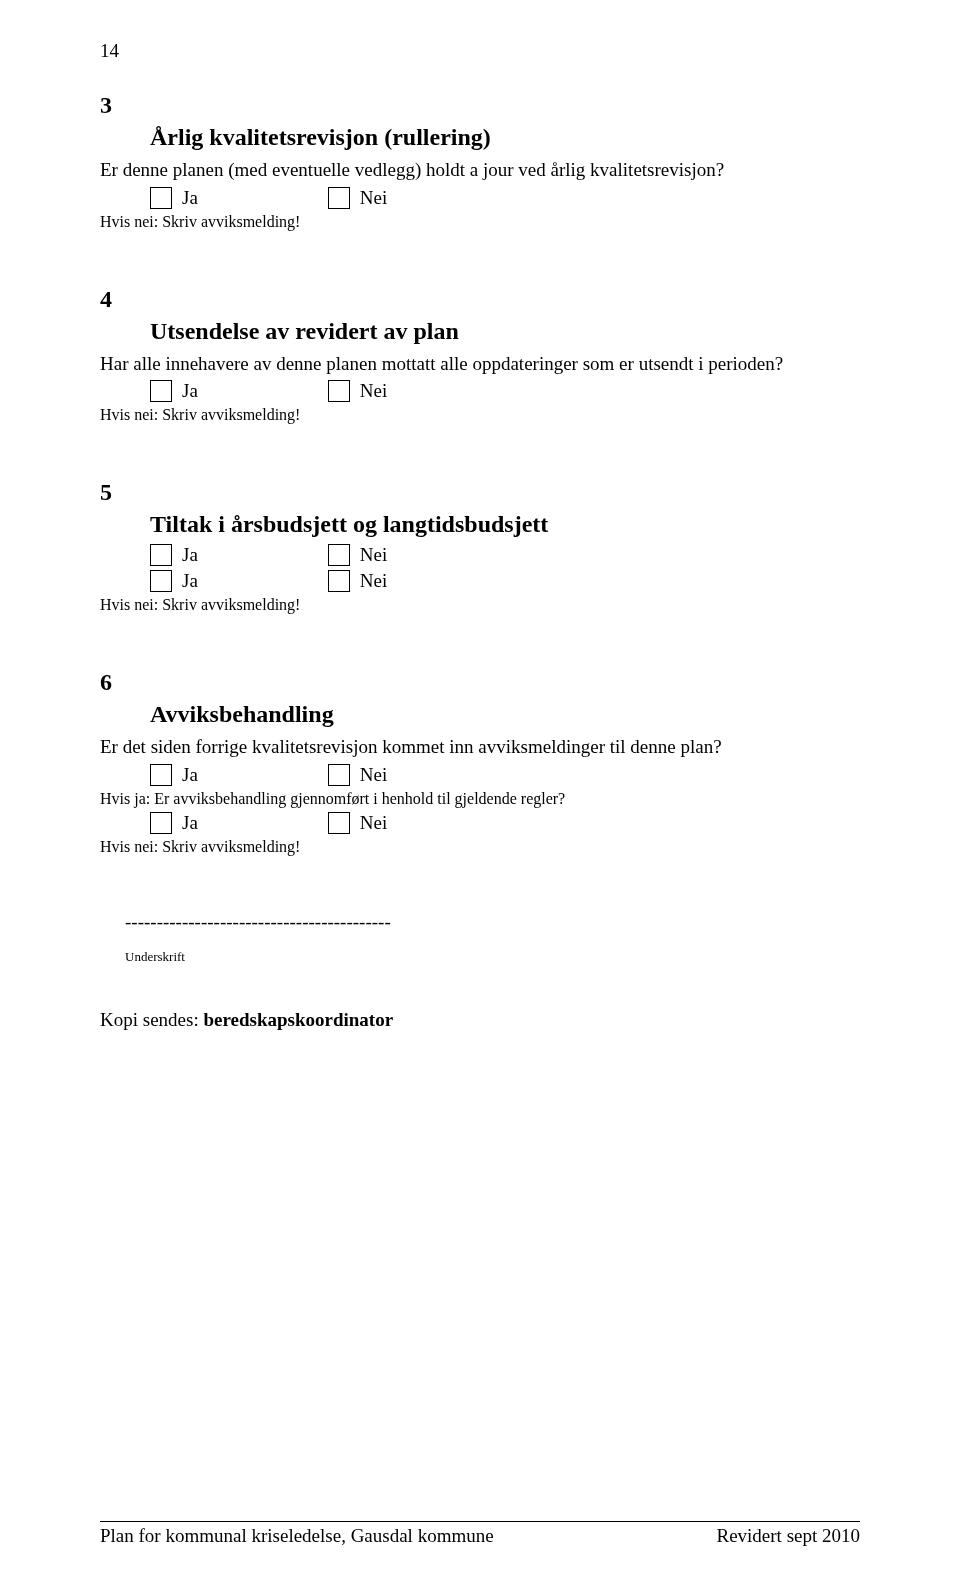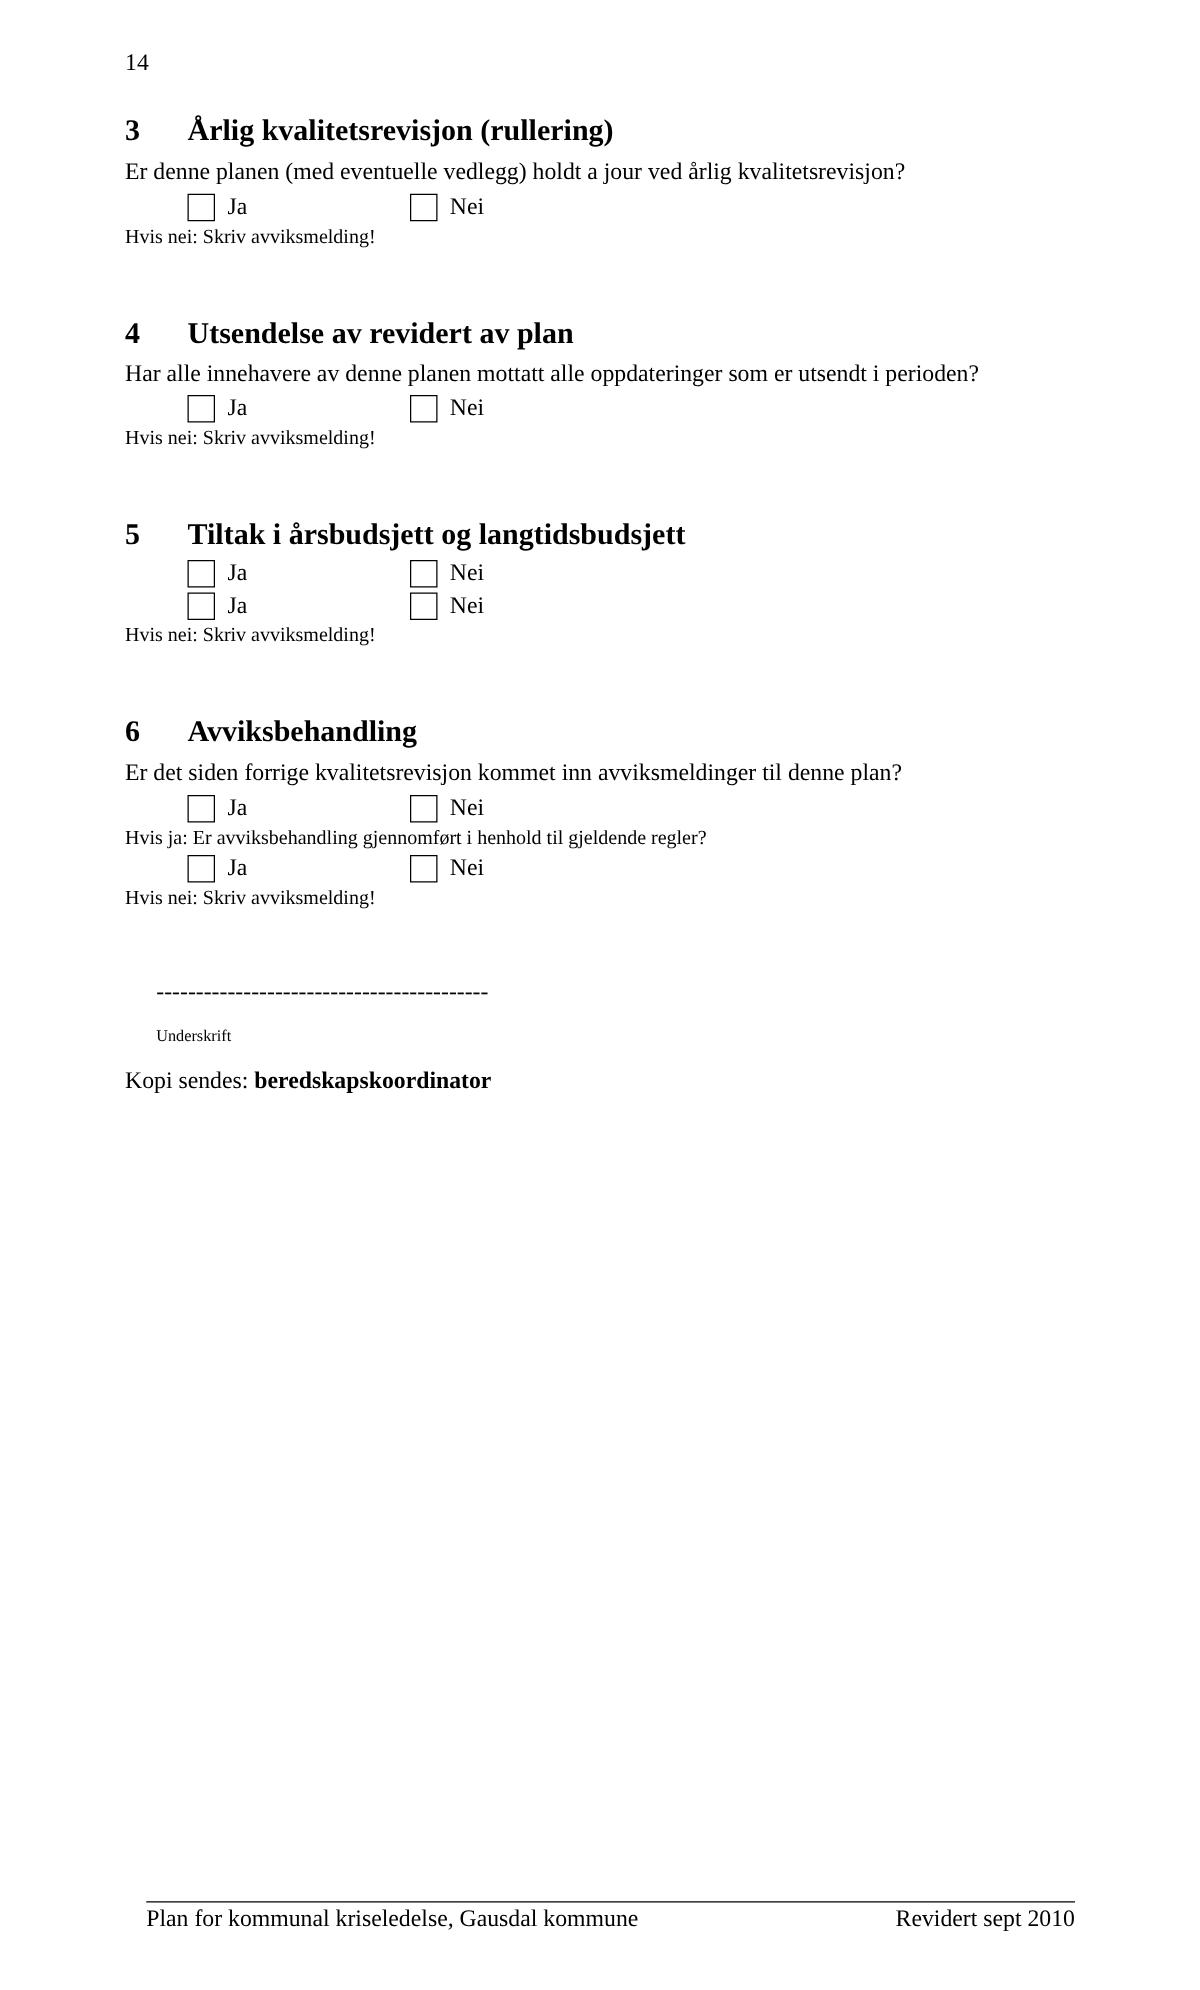--- a/index.html
+++ b/index.html
@@ -30,20 +30,21 @@
       margin-bottom: 6px;
       display: flex;
     }
     .section-num {
       display: inline-block;
       width: 50px;
       flex-shrink: 0;
     }
     .section-title {
       display: inline-block;
+      margin-top: 32px;
     }
     .question-text {
       font-size: 19px;
       line-height: 1.35;
       margin-bottom: 4px;
     }
     .checkbox-row {
       display: flex;
       align-items: center;
       margin-left: 50px;
@@ -72,29 +73,29 @@
       margin-top: 20px;
       margin-left: 25px;
     }
     .sig-label {
       font-size: 13px;
       margin-left: 25px;
       margin-top: 16px;
     }
     .copy-line {
       font-size: 19px;
-      margin-top: 17px;
+      margin-top: 44px;
     }
     .bold {
       font-weight: bold;
     }
     .footer {
       position: absolute;
       bottom: 45px;
-      left: 117px;
+      left: 100px;
       right: 100px;
     }
     .footer-line {
       border-top: 1.5px solid #000000;
       margin-bottom: 3px;
     }
     .footer-row {
       display: flex;
       justify-content: space-between;
       font-size: 19px;

